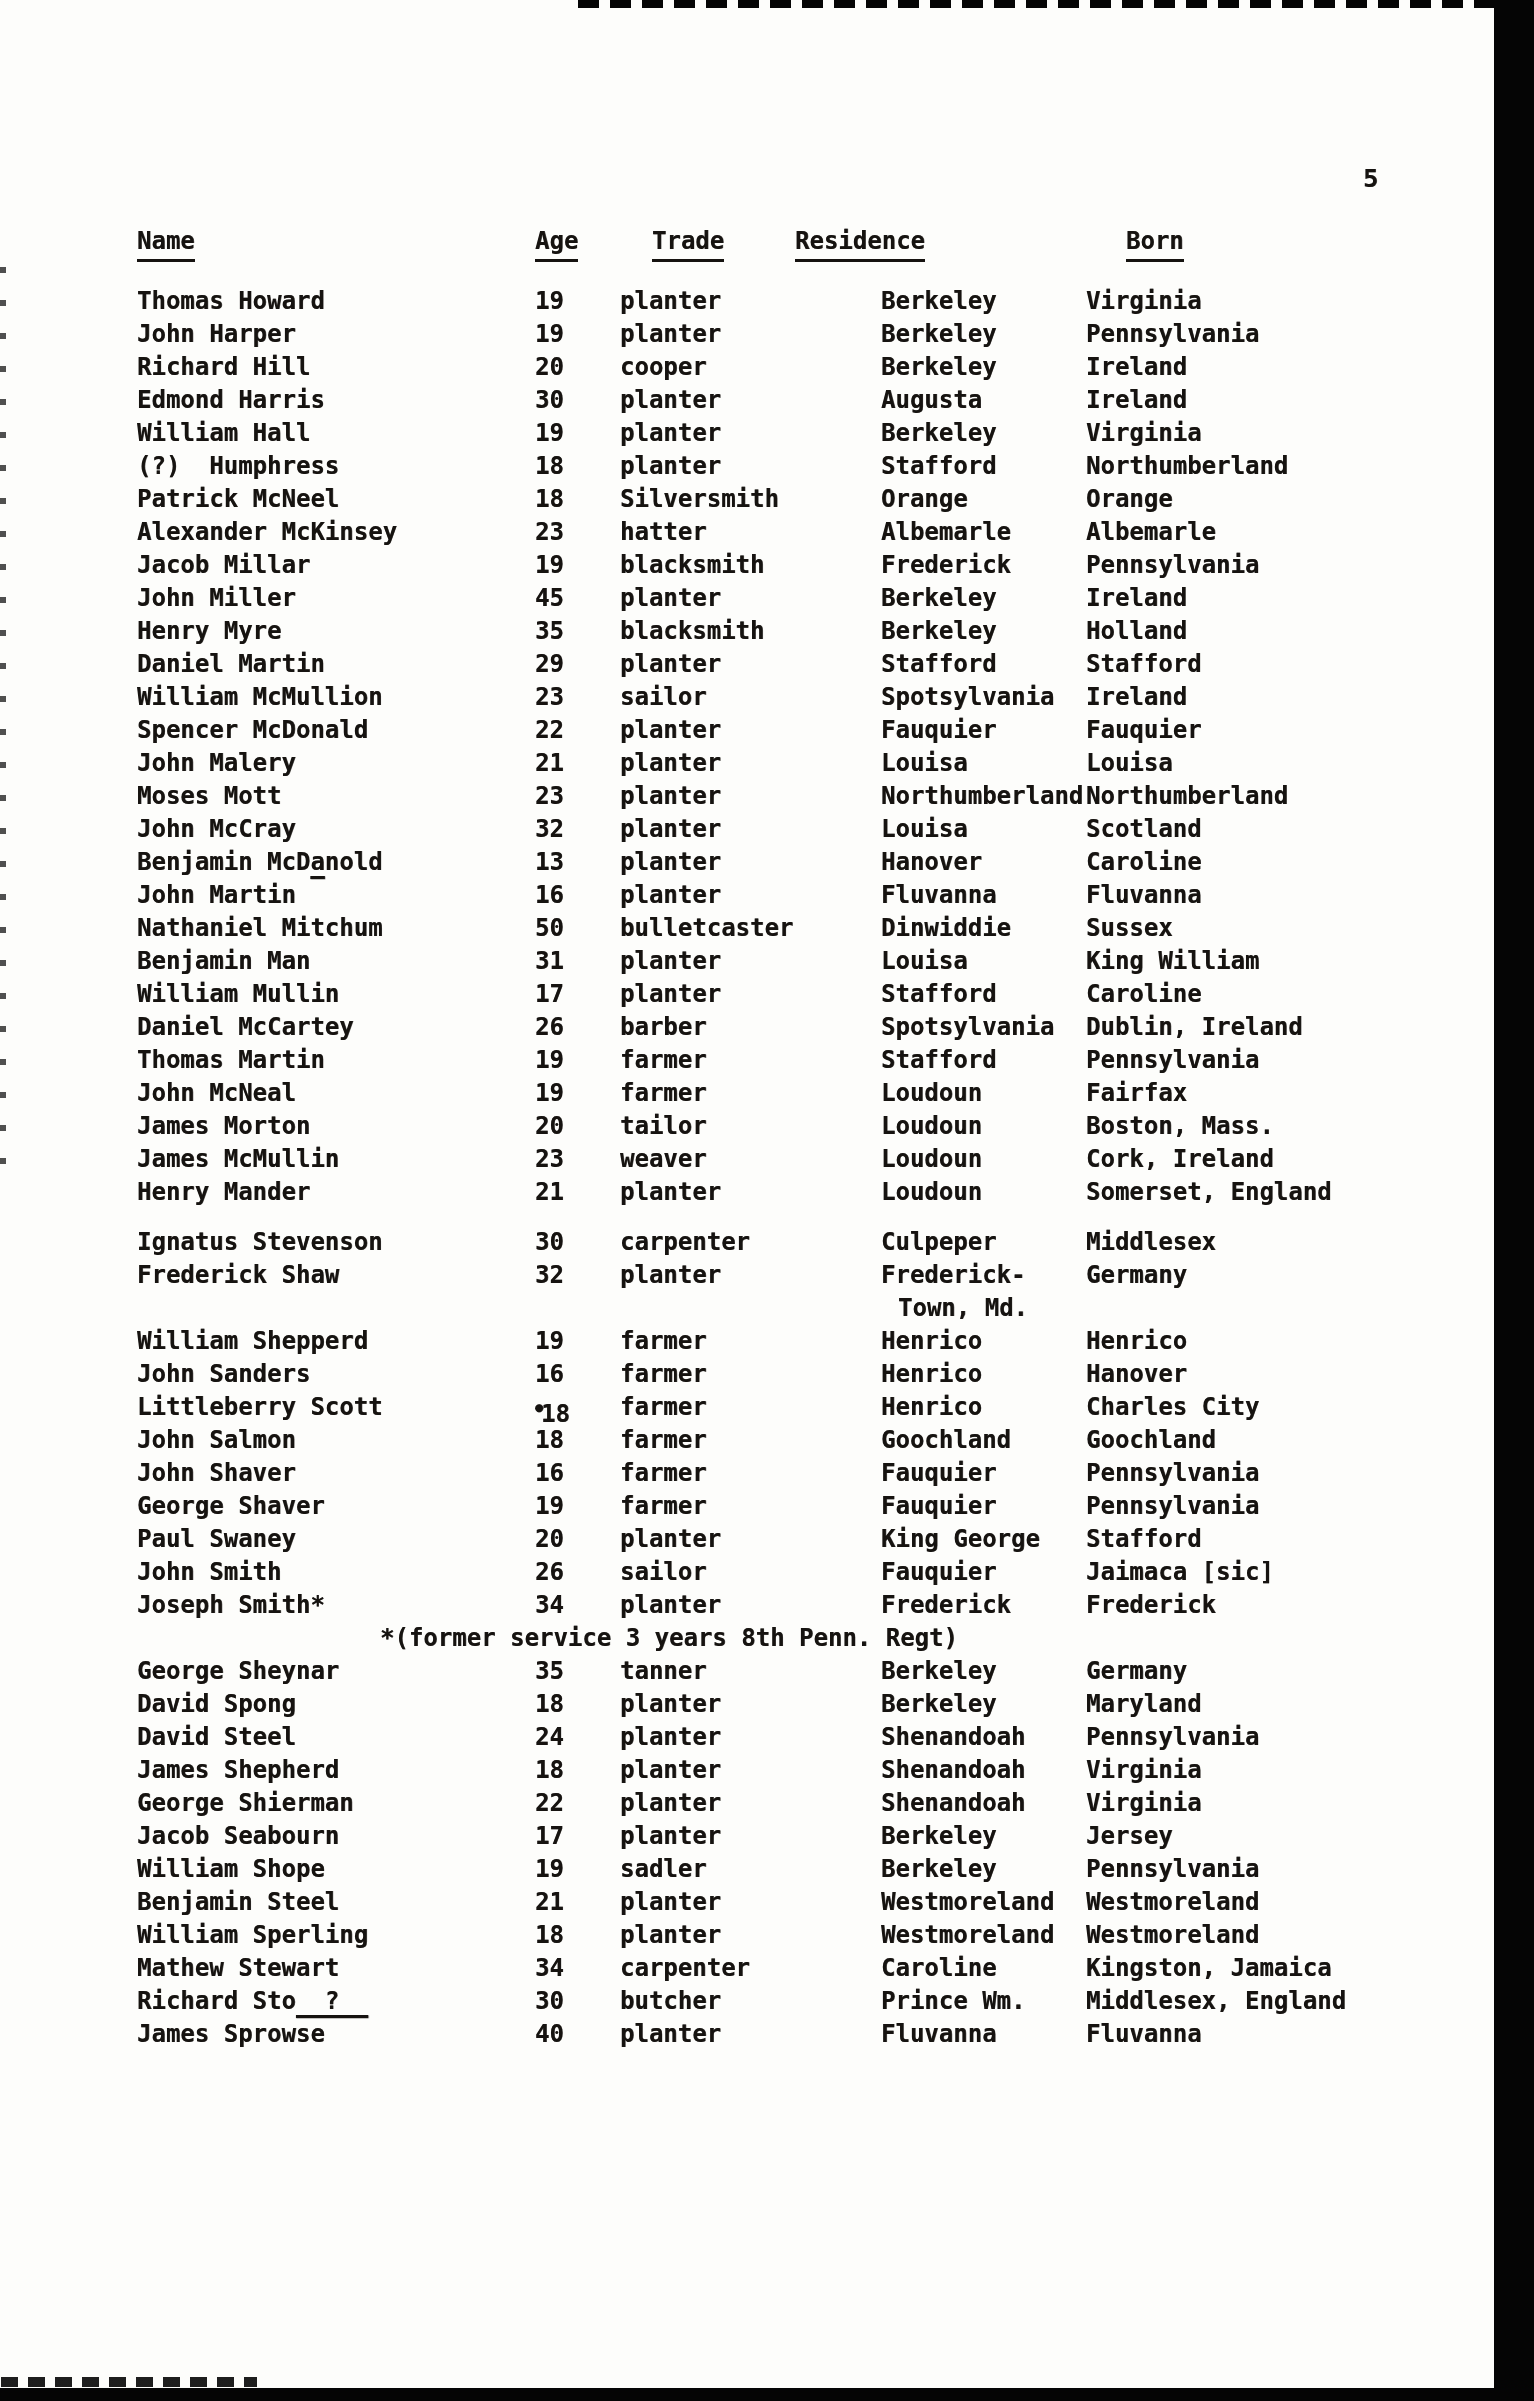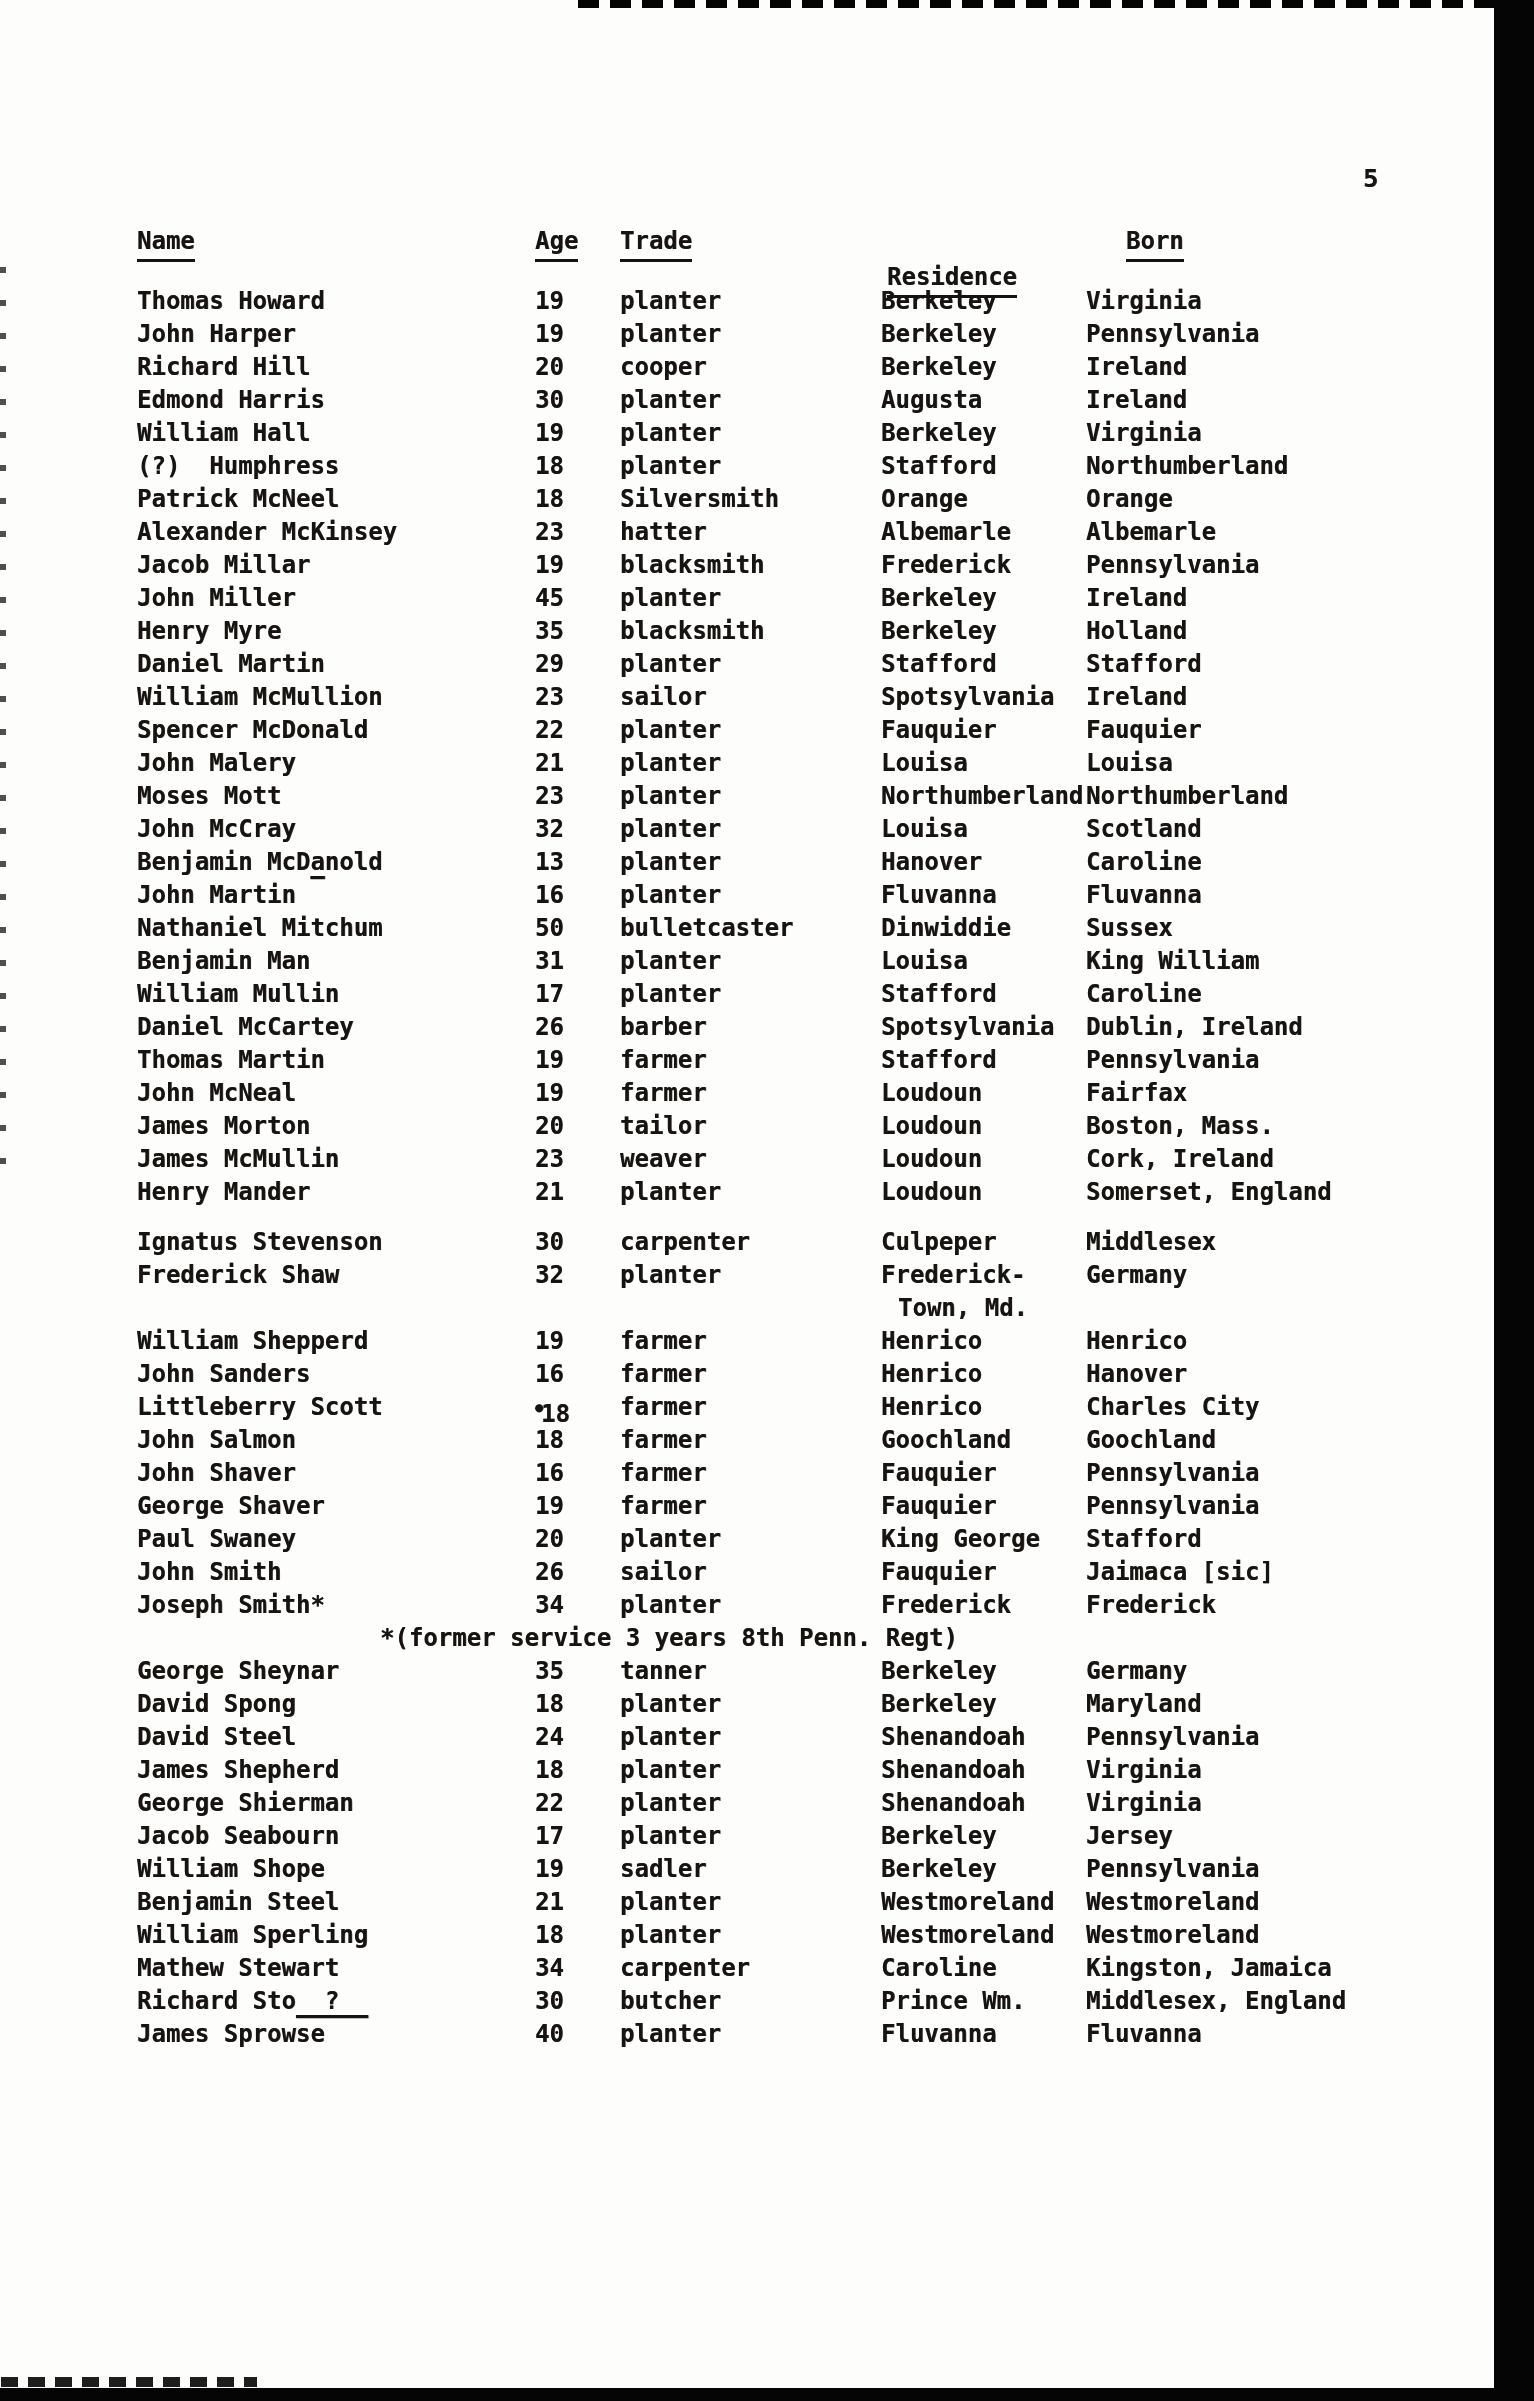--- a/index.html
+++ b/index.html
@@ -29,21 +29,21 @@
   .c-cont{left:898px;}
   .c-note{left:380px;}
   .u{text-decoration:underline;text-decoration-thickness:2.8px;text-underline-offset:5.7px;}
   .mark{font-size:13.5px;vertical-align:10px;letter-spacing:-2.1px;}
   
   .hdr{
     position:absolute;top:225px;white-space:pre;font-size:24px;line-height:33px;
     border-bottom:3.6px solid #161310;padding-bottom:1.4px;
     text-shadow:0.4px 0.4px 0.5px rgba(22,19,16,0.65);
   }
-  .h0{left:137px;text-align:center;} .h1{left:535px;} .h2{left:620px;} .h3{left:887px;margin-top:36px;} .h4{left:1126px;}
+  .h0{left:137px;text-align:center;} .h1{left:535px;} .h2{left:652px;} .h3{left:795px;} .h4{left:1126px;}
   .pagenum{left:1363px;top:162px;font-size:25.6px;}
   
   .art{position:absolute;}
   .art-top-dashes{
     left:578px;top:0;width:957px;height:7.8px;
     background:repeating-linear-gradient(90deg,#050505 0 21.3px,transparent 21.3px 32px);
   }
   .art-right-band{left:1494px;top:0;width:41px;height:2401px;background:#050505;}
   .art-bottom-band{left:0;top:2388px;width:1535px;height:13.5px;background:#050505;}
   .art-bottom-dashes{

